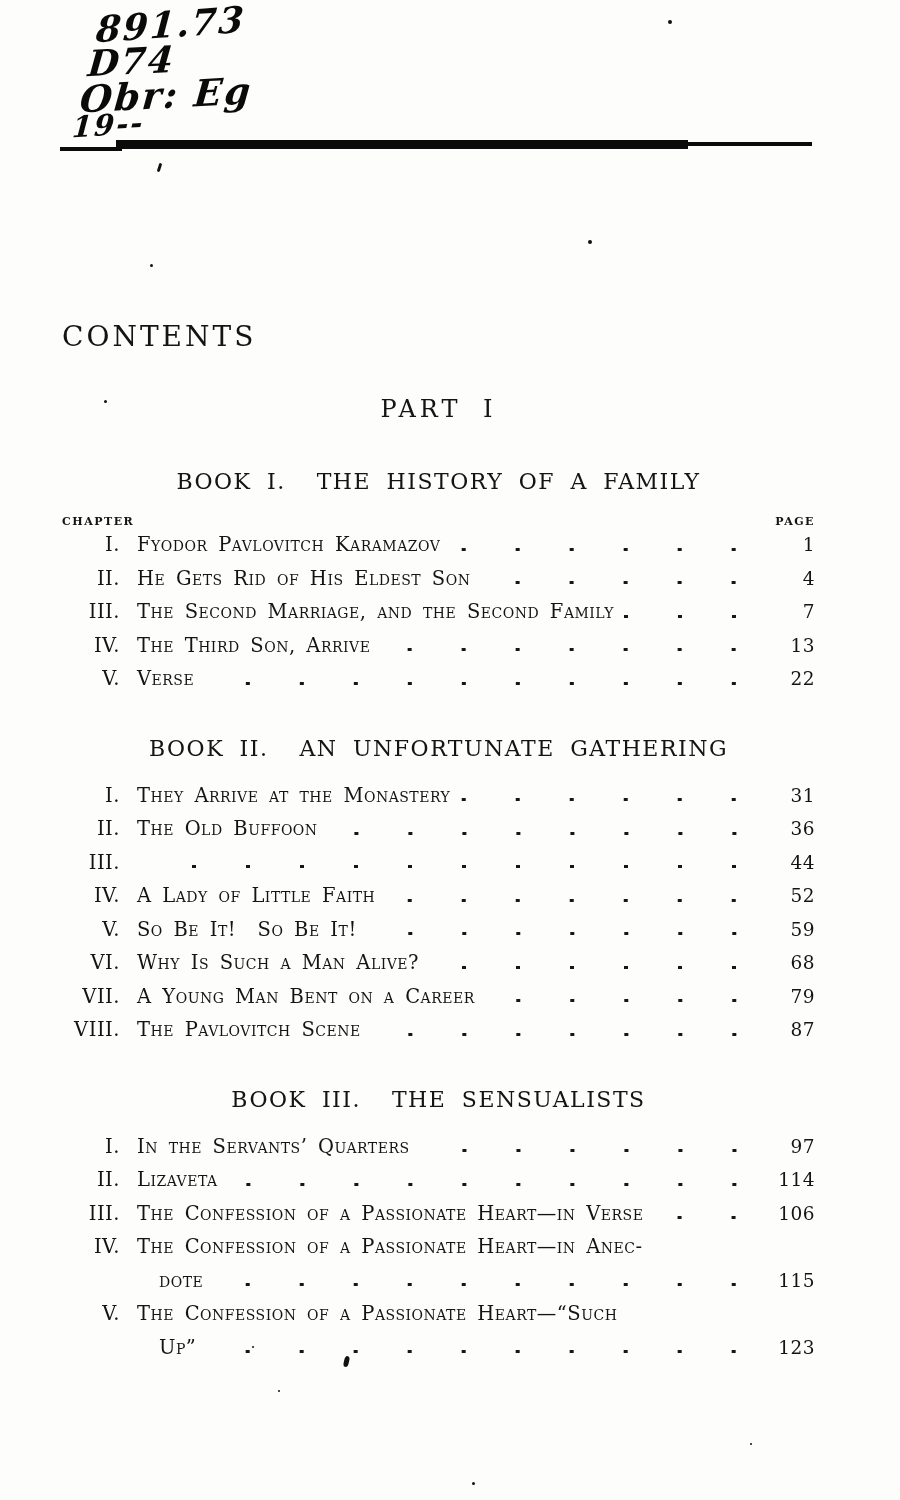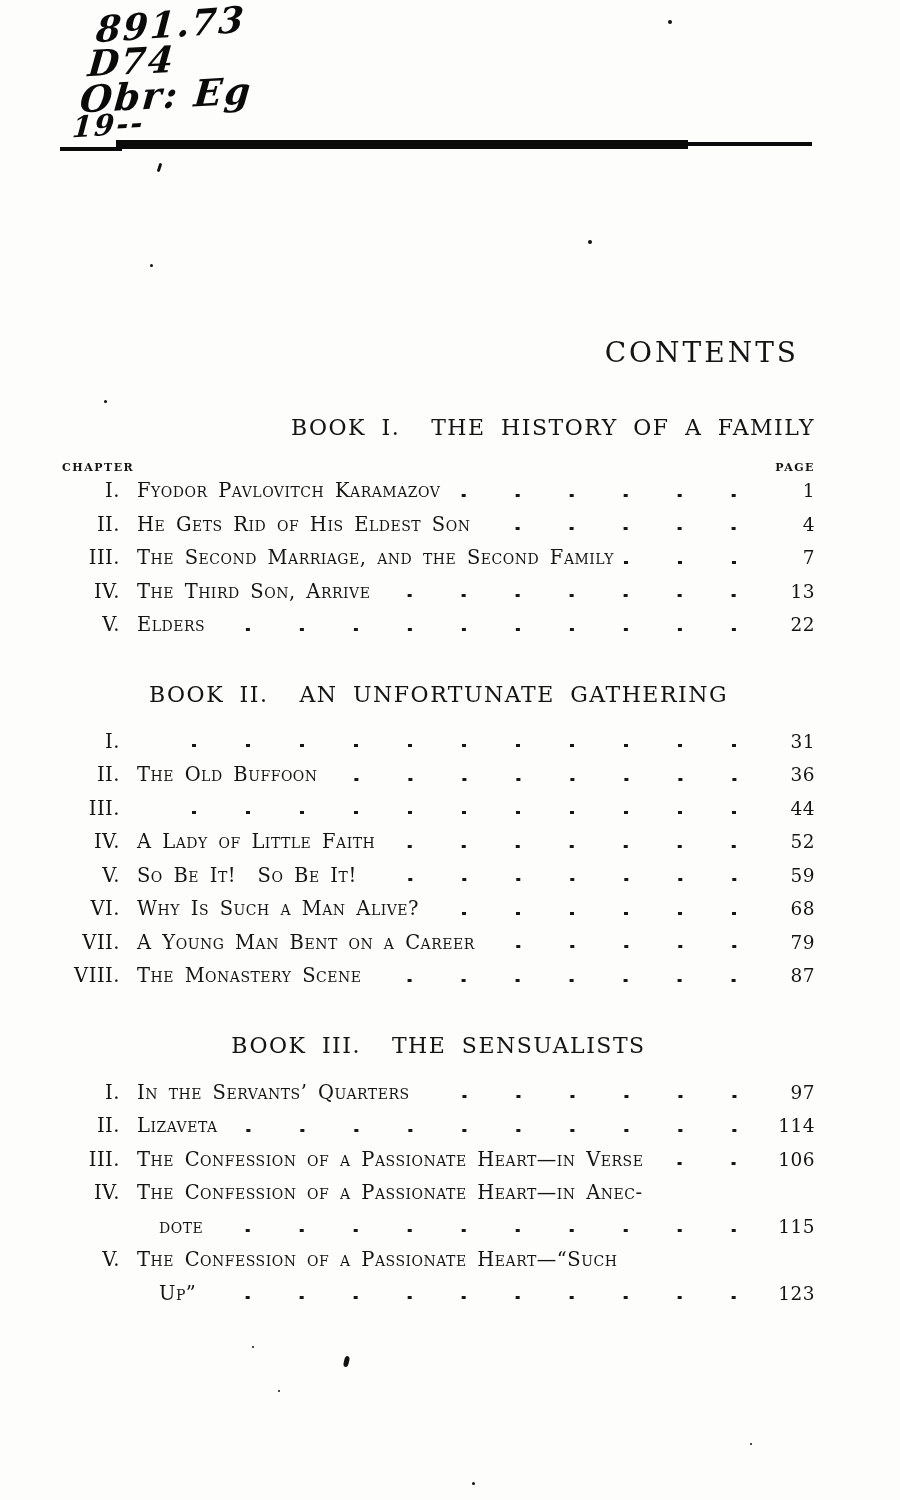--- a/index.html
+++ b/index.html
@@ -50,40 +50,40 @@
   }
   .comma {
     position: absolute; left: 344px; top: 1356px;
     width: 5px; height: 11px; background: #111;
     border-radius: 3px / 5px; transform: rotate(14deg);
   }
 
   
   .content { margin: 0 85px 0 62px; } 
   .title-main {
-    margin: 16px; padding-top: 320px;
-    text-align: right;
+    margin: 0; padding-top: 320px;
+    text-align: left;
     font-size: 28px; font-weight: normal;
     letter-spacing: 3px;
   }
   .part-heading {
     margin: 42px 0 0;
     text-align: center;
     font-size: 24px; font-weight: normal;
     letter-spacing: 4px; word-spacing: 10px;
     white-space: pre;
   }
   .book-heading {
     text-align: center;
     font-size: 22px;
     letter-spacing: 1.5px; word-spacing: 7px;
     white-space: pre;
     margin: 40px 0 18px;
   }
-  .toc > .book-heading:first-child { margin-top: 46px; margin-bottom: 10px; text-align: right; }
+  .toc > .book-heading:first-child { margin-top: 46px; margin-bottom: 10px; }
 
   
   .colheads {
     display: flex; justify-content: space-between;
     font-size: 11px; font-weight: bold;
     letter-spacing: 1.5px;
     margin: 21px 0 0;
   }
 
   
@@ -134,20 +134,21 @@
   <div class="speck sp4"></div>
   <div class="speck sp5"></div>
   <div class="speck sp6"></div>
   <div class="speck sp7"></div>
   <div class="speck sp8"></div>
   <div class="tick"></div>
   <div class="comma"></div>
 
   <div class="content">
     <h1 class="title-main">CONTENTS</h1>
+    <h2 class="part-heading">PART I</h2>
     <div class="toc" id="toc">
         <div class="book-heading">BOOK I.  THE HISTORY OF A FAMILY</div>
         <div class="colheads">
           <span>CHAPTER</span>
           <span>PAGE</span>
         </div>
         <div class="row">
           <span class="num">I.</span>
           <span class="rtitle">Fyodor Pavlovitch Karamazov</span>
           <span class="leader"></span>
@@ -166,27 +167,28 @@
           <span class="pg">7</span>
         </div>
         <div class="row">
           <span class="num">IV.</span>
           <span class="rtitle">The Third Son, Arrive</span>
           <span class="leader"></span>
           <span class="pg">13</span>
         </div>
         <div class="row">
           <span class="num">V.</span>
-          <span class="rtitle">Elders</span>
+          <span class="rtitle">Verse</span>
           <span class="leader"></span>
           <span class="pg">22</span>
         </div>
         <div class="book-heading">BOOK II.  AN UNFORTUNATE GATHERING</div>
         <div class="row">
           <span class="num">I.</span>
+          <span class="rtitle">They Arrive at the Monastery</span>
           <span class="leader"></span>
           <span class="pg">31</span>
         </div>
         <div class="row">
           <span class="num">II.</span>
           <span class="rtitle">The Old Buffoon</span>
           <span class="leader"></span>
           <span class="pg">36</span>
         </div>
         <div class="row">
@@ -213,21 +215,21 @@
           <span class="pg">68</span>
         </div>
         <div class="row">
           <span class="num">VII.</span>
           <span class="rtitle">A Young Man Bent on a Career</span>
           <span class="leader"></span>
           <span class="pg">79</span>
         </div>
         <div class="row">
           <span class="num">VIII.</span>
-          <span class="rtitle">The Monastery Scene</span>
+          <span class="rtitle">The Pavlovitch Scene</span>
           <span class="leader"></span>
           <span class="pg">87</span>
         </div>
         <div class="book-heading">BOOK III.  THE SENSUALISTS</div>
         <div class="row">
           <span class="num">I.</span>
           <span class="rtitle">In the Servants’ Quarters</span>
           <span class="leader"></span>
           <span class="pg">97</span>
         </div>

